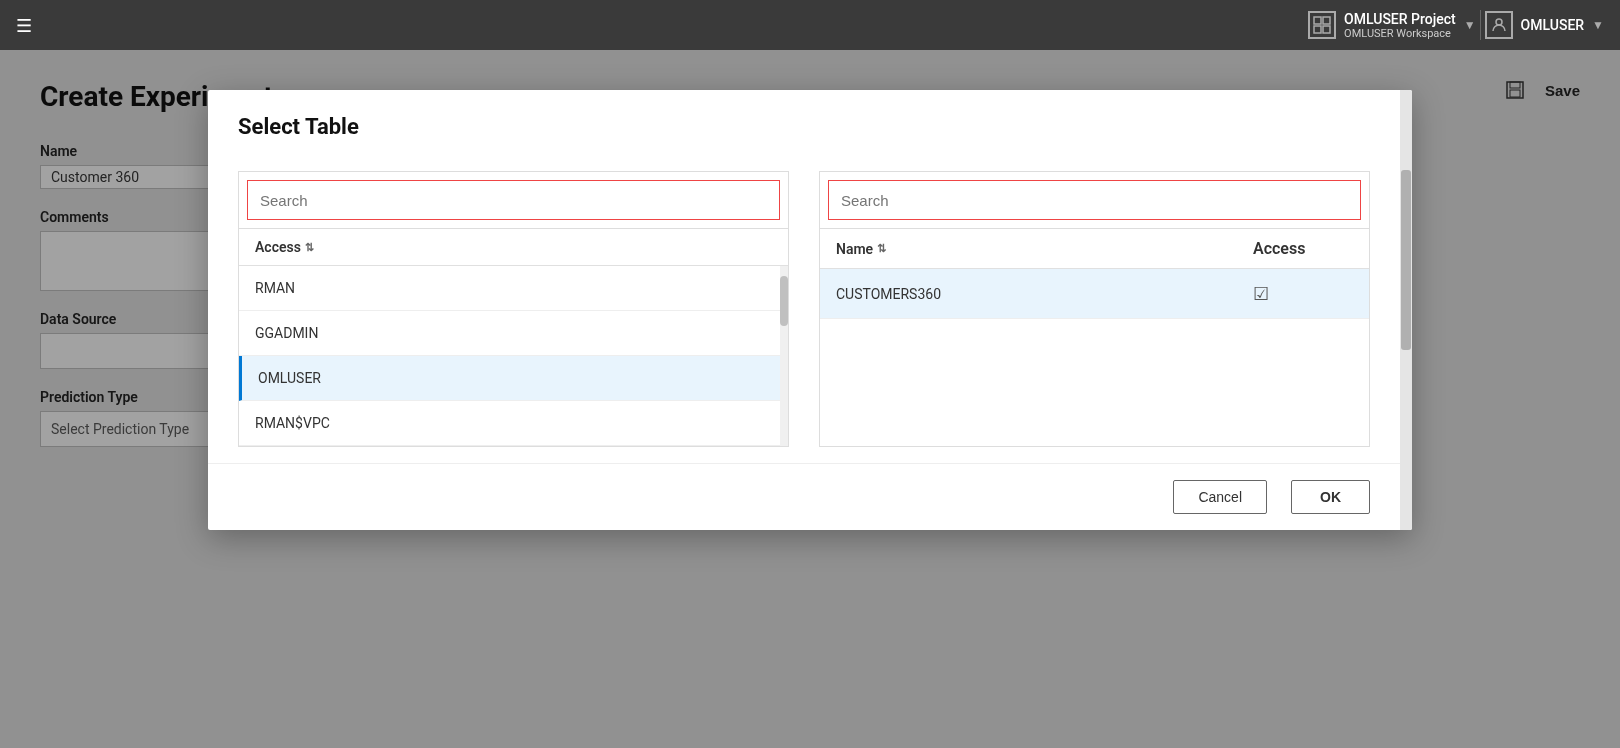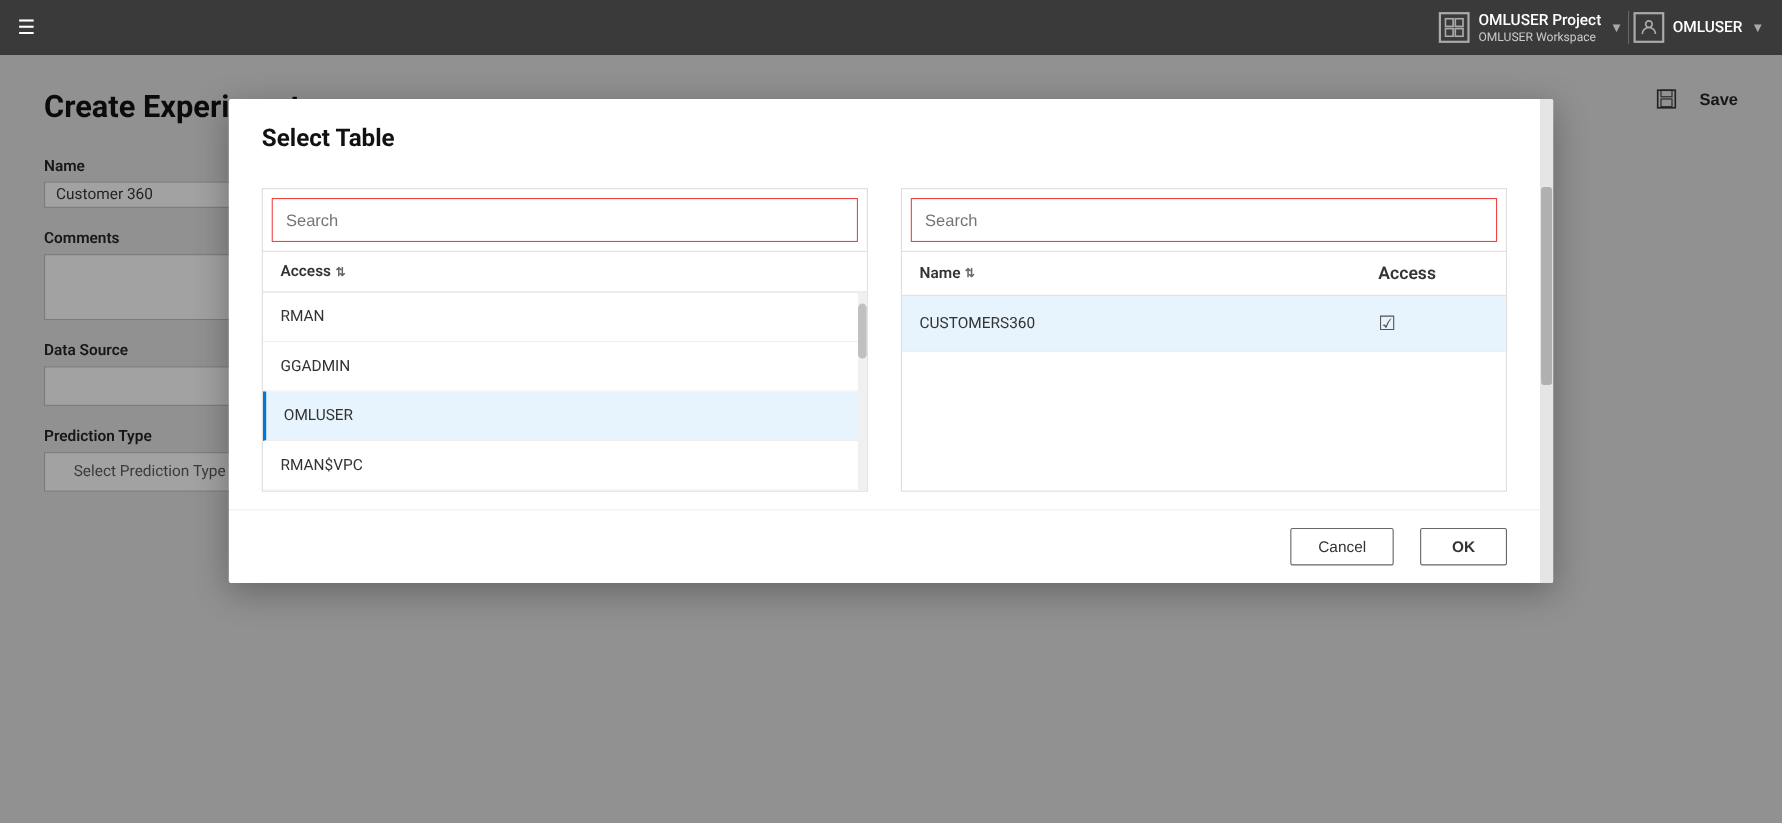--- a/index.html
+++ b/index.html
@@ -146,21 +146,21 @@
       height: 60px;
       width: 320px;
     }
     .form-select {
       background: #e8e8e8;
       border: 1px solid #b0b0b0;
       height: 36px;
       width: 320px;
       display: flex;
       align-items: center;
-      padding: 0 26px;
+      padding: 0 10px;
       justify-content: space-between;
     }
     .form-select-text {
       font-size: 14px;
       color: #555;
     }
     .save-btn {
       position: absolute;
       top: 30px;
       right: 40px;

